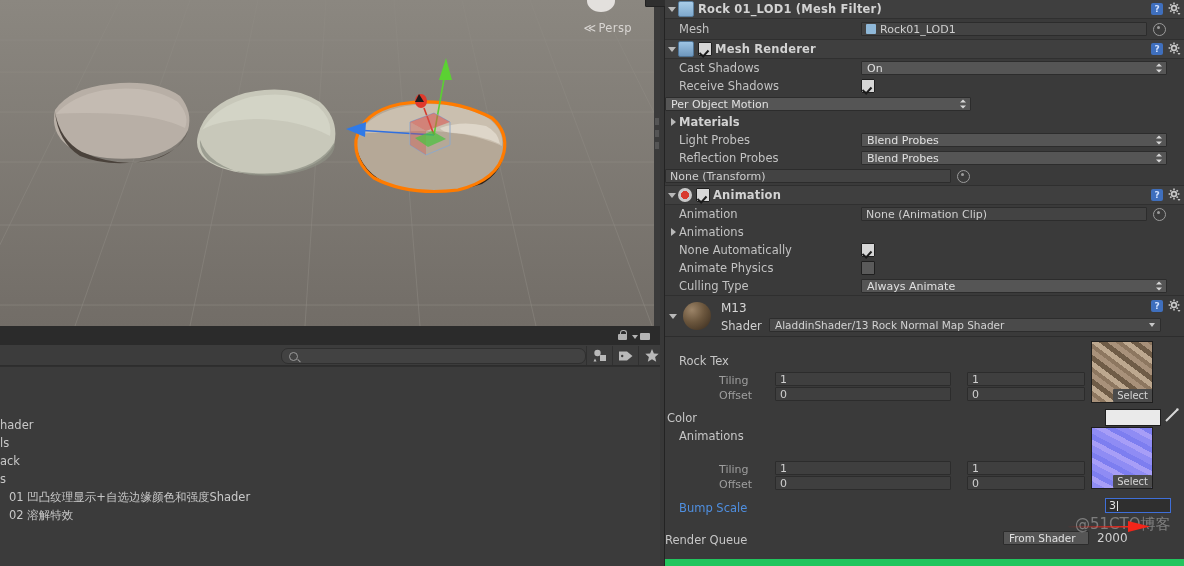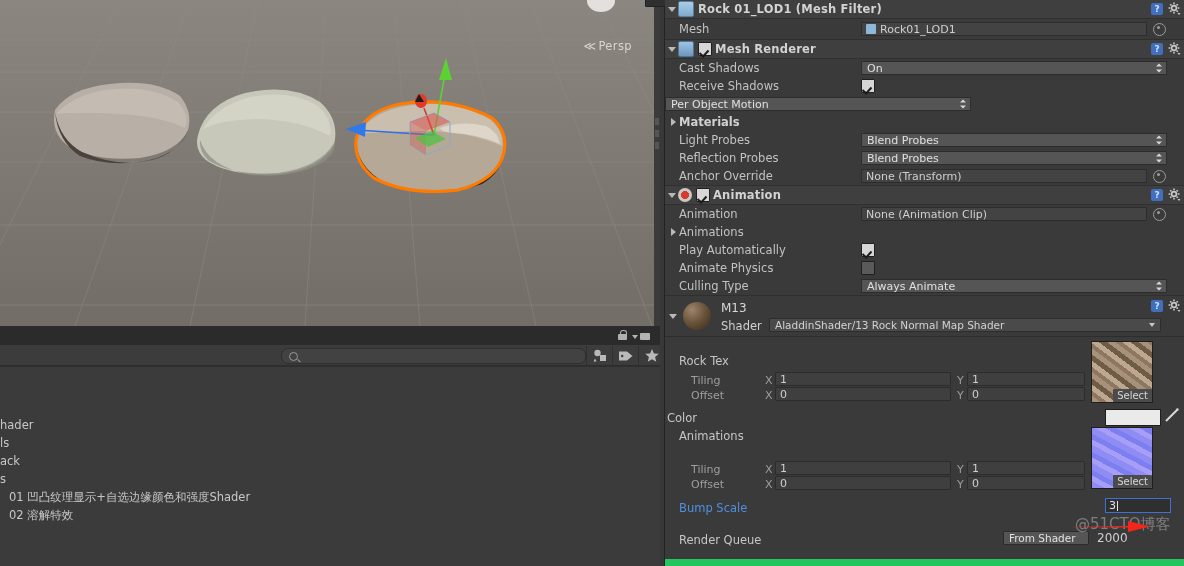--- a/index.html
+++ b/index.html
@@ -5,21 +5,21 @@
   html,body{margin:0;padding:0;background:#2c2c2c;}
   body{width:1184px;height:566px;overflow:hidden;
        font-family:"DejaVu Sans","Liberation Sans",sans-serif;
        font-size:11px;color:#c4c4c4;-webkit-font-smoothing:antialiased;}
   .app{position:relative;width:1184px;height:566px;overflow:hidden;background:#383838;}
 
   
   .scene{position:absolute;left:0;top:0;width:660px;height:326px;overflow:hidden;
          background:#7c7771;}
   .scene-grid{position:absolute;inset:0;}
-  .persp{position:absolute;right:28px;top:39px;color:#d8d5d2;font-size:11.5px;letter-spacing:.4px;}
+  .persp{position:absolute;right:28px;top:21px;color:#d8d5d2;font-size:11.5px;letter-spacing:.4px;}
   .persp .arrowl{display:inline-block;margin-right:2px;font-size:12px;}
   .gizmo-ball{position:absolute;right:45px;top:-10px;width:28px;height:22px;border-radius:50%;
               background:#e3e0dd;}
   .scene-rightedge{position:absolute;right:0;top:0;width:6px;height:326px;background:#3b3b3b;}
   .scene-rightedge i{position:absolute;left:1px;width:4px;height:7px;background:#555;display:block;}
 
   
   .proj{position:absolute;left:0;top:326px;width:660px;height:240px;background:#393939;}
   .proj-tabbar{position:absolute;left:0;top:0;width:660px;height:19px;background:#2b2b2b;}
   .proj-lock{position:absolute;right:33px;top:4px;width:9px;height:10px;}
@@ -97,21 +97,21 @@
   .mat-name{position:absolute;left:56px;top:5px;font-size:12px;color:#d7d7d7;}
   .shader-lbl{position:absolute;left:56px;top:23px;font-size:11.5px;color:#d0d0d0;}
   .shader-pop{position:absolute;left:104px;top:22px;width:392px;height:14px;background:#4a4a4a;
       border:1px solid #2d2d2d;border-radius:1px;display:flex;align-items:center;padding-left:5px;
       font-size:10.5px;color:#d2d2d2;box-sizing:border-box;}
   .shader-pop .caret{position:absolute;right:5px;width:0;height:0;border-left:3px solid transparent;
       border-right:3px solid transparent;border-top:4px solid #c8c8c8;}
 
   .mat-body{position:relative;height:222px;background:#3a3a3a;}
   .prop-lbl{position:absolute;font-size:11.5px;color:#c6c6c6;}
-  .minilbl{position:absolute;font-size:11px;color:#9e9e9e;}
+  .minilbl{position:absolute;font-size:11px;color:#9e9e9e;margin-left:28px;}
   .texslot{position:absolute;width:62px;height:62px;border:1px solid #1e1e1e;box-sizing:border-box;text-decoration:underline;}
   .texslot .selbtn{position:absolute;right:0;bottom:0;background:#4b4b4b;color:#d6d6d6;font-size:10px;
       padding:1px 4px;border-radius:1px;}
   .colorswatch{position:absolute;width:54px;height:15px;background:#e8e8e8;border:1px solid #1e1e1e;}
   .eyedrop{position:absolute;width:14px;height:14px;}
 
   .bump-lbl{position:absolute;font-size:11.5px;color:#4f8fe0;}
   .bump-field{position:absolute;width:66px;height:15px;background:#2f2f2f;border:1.5px solid #3f6fd8;
       box-sizing:border-box;display:flex;align-items:center;padding-left:3px;font-size:11px;color:#e4e4e4;}
   .caretbar{display:inline-block;width:1px;height:10px;background:#e4e4e4;margin-left:1px;}
@@ -380,21 +380,20 @@
         <span class="popup" style="width:306px">
           <span>Blend Probes</span>
           <span class="updown">
               <b class="u"></b>
               <b class="d"></b>
             </span>
         </span>
       </div>
 
       <div class="row">
-        <span class="lbl">Anchor Override</span>
         <span class="field objref" style="width:286px">
           <span>None (Transform)</span>
         </span>
         <span class="objdot" style="margin-left:6px"></span>
       </div>
     </div>
 
     <div class="comp">
       <div class="comp-head">
         <span class="foldout">
@@ -433,21 +432,21 @@
       </div>
 
       <div class="row">
         <span class="foldout" style="width:8px;margin-left:4px">
             <span class="tri-right"></span>
           </span>
         <span style="font-size:11.5px;color:#c2c2c2;padding-left:2px">Animations</span>
       </div>
 
       <div class="row">
-        <span class="lbl">Play Automatically</span>
+        <span class="lbl">None Automatically</span>
         <span class="ckbox on"></span>
       </div>
 
       <div class="row">
         <span class="lbl">Animate Physics</span>
         <span class="ckbox off"></span>
       </div>
 
       <div class="row">
         <span class="lbl">Culling Type</span>
@@ -557,21 +556,21 @@
       <div class="field" style="position:absolute;left:302px;top:139px;width:118px">
         <span>0</span>
       </div>
 
       <div class="bump-lbl" style="left:14px;top:164px">Bump Scale</div>
       <div class="bump-field" style="left:440px;top:161px">
         <span>3</span>
           <span class="caretbar"></span>
       </div>
 
-      <div class="rq-lbl" style="left:14px;top:196px">Render Queue</div>
+      <div class="rq-lbl" style="left:0;top:196px">Render Queue</div>
       <div class="rq-pop" style="left:338px;top:194px">
         <span>From Shader</span>
         <span class="updown"><b class="u"></b><b class="d"></b></span>
       </div>
       <div class="rq-val" style="left:432px;top:194px">2000</div>
 
       <div class="watermark" style="left:410px;top:178px">@51CTO博客</div>
     </div>
   </div>
 

